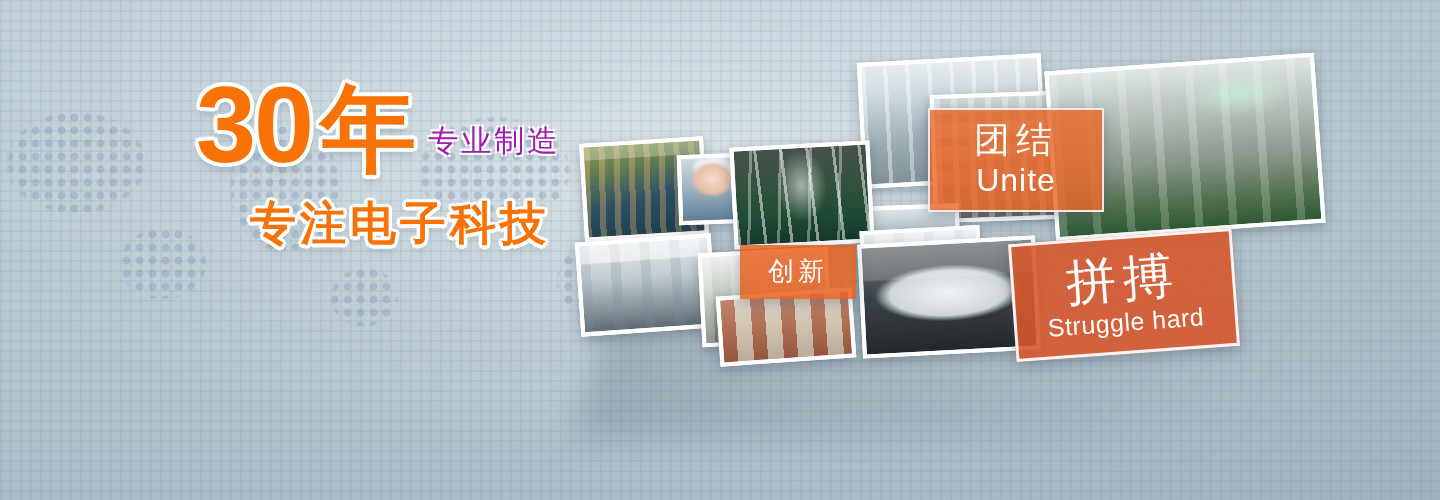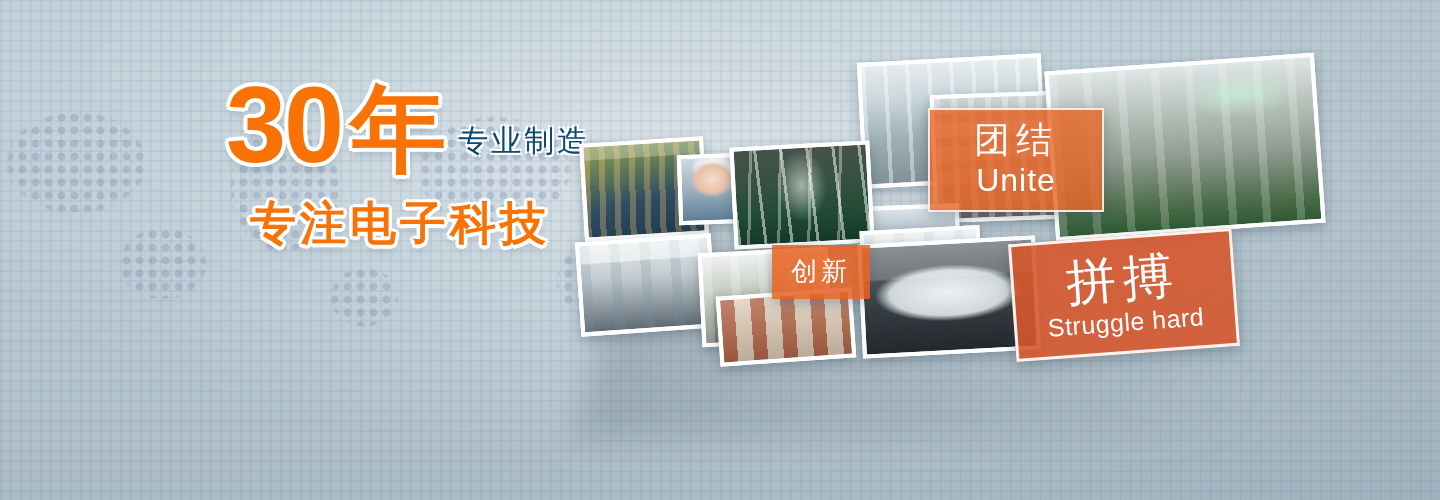--- a/index.html
+++ b/index.html
@@ -59,32 +59,31 @@
   
   .headline{position:absolute;left:196px;top:74px;width:420px;}
   .line-a{display:flex;align-items:flex-end;gap:12px;}
   .big-num{
     font-size:108px;line-height:.94;font-weight:700;color:#f87206;
     letter-spacing:-2px;
     text-shadow:
       -3px -3px 0 #fff, 3px -3px 0 #fff, -3px 3px 0 #fff, 3px 3px 0 #fff,
       -4px 0 0 #fff, 4px 0 0 #fff, 0 -4px 0 #fff, 0 4px 0 #fff,
       0 6px 9px rgba(70,90,105,.30);
-    margin-left: 30px;
   }
   .big-unit{
     font-size:96px;line-height:.96;font-weight:700;color:#f87206;
     margin-left:-4px;
     text-shadow:
       -3px -3px 0 #fff, 3px -3px 0 #fff, -3px 3px 0 #fff, 3px 3px 0 #fff,
       -4px 0 0 #fff, 4px 0 0 #fff, 0 -4px 0 #fff, 0 4px 0 #fff,
       0 6px 9px rgba(70,90,105,.30);
   }
   .sub-pro{
-    font-size:30px;font-weight:400;color:#0c4a6e;letter-spacing:3px;
+    font-size:30px;font-weight:400;color:#a21caf;letter-spacing:3px;
     margin-bottom:14px;
     text-shadow:
       -2px -2px 0 rgba(255,255,255,.95), 2px -2px 0 rgba(255,255,255,.95),
       -2px 2px 0 rgba(255,255,255,.95), 2px 2px 0 rgba(255,255,255,.95),
       0 3px 5px rgba(70,90,105,.25);
   }
   .slogan{
     margin-top:18px;font-size:46px;font-weight:700;color:#f87206;
     letter-spacing:4px;line-height:1.28;
     text-shadow:
@@ -186,21 +185,21 @@
     box-shadow:0 4px 13px rgba(60,80,95,.38);
   }
   .badge .cn{font-weight:400;line-height:1.06;letter-spacing:4px;}
   .badge .en{font-weight:400;line-height:1.15;}
 
   .badge-qiushi{
     left:88px;top:198px;width:98px;height:47px;
     font-size:25px;
   }
   .badge-chuangxin{
-    left:212px;top:245px;width:98px;height:54px;
+    left:180px;top:245px;width:116px;height:54px;
     font-size:26px;
   }
   .badge-unite{
     left:368px;top:108px;width:172px;height:100px;
     background:rgba(232,103,40,.82);
     border:2px solid rgba(255,255,255,.85);
   }
   .badge-unite .cn{font-size:36px;letter-spacing:6px;}
   .badge-unite .en{font-size:32px;margin-top:3px;letter-spacing:1px;}
 

